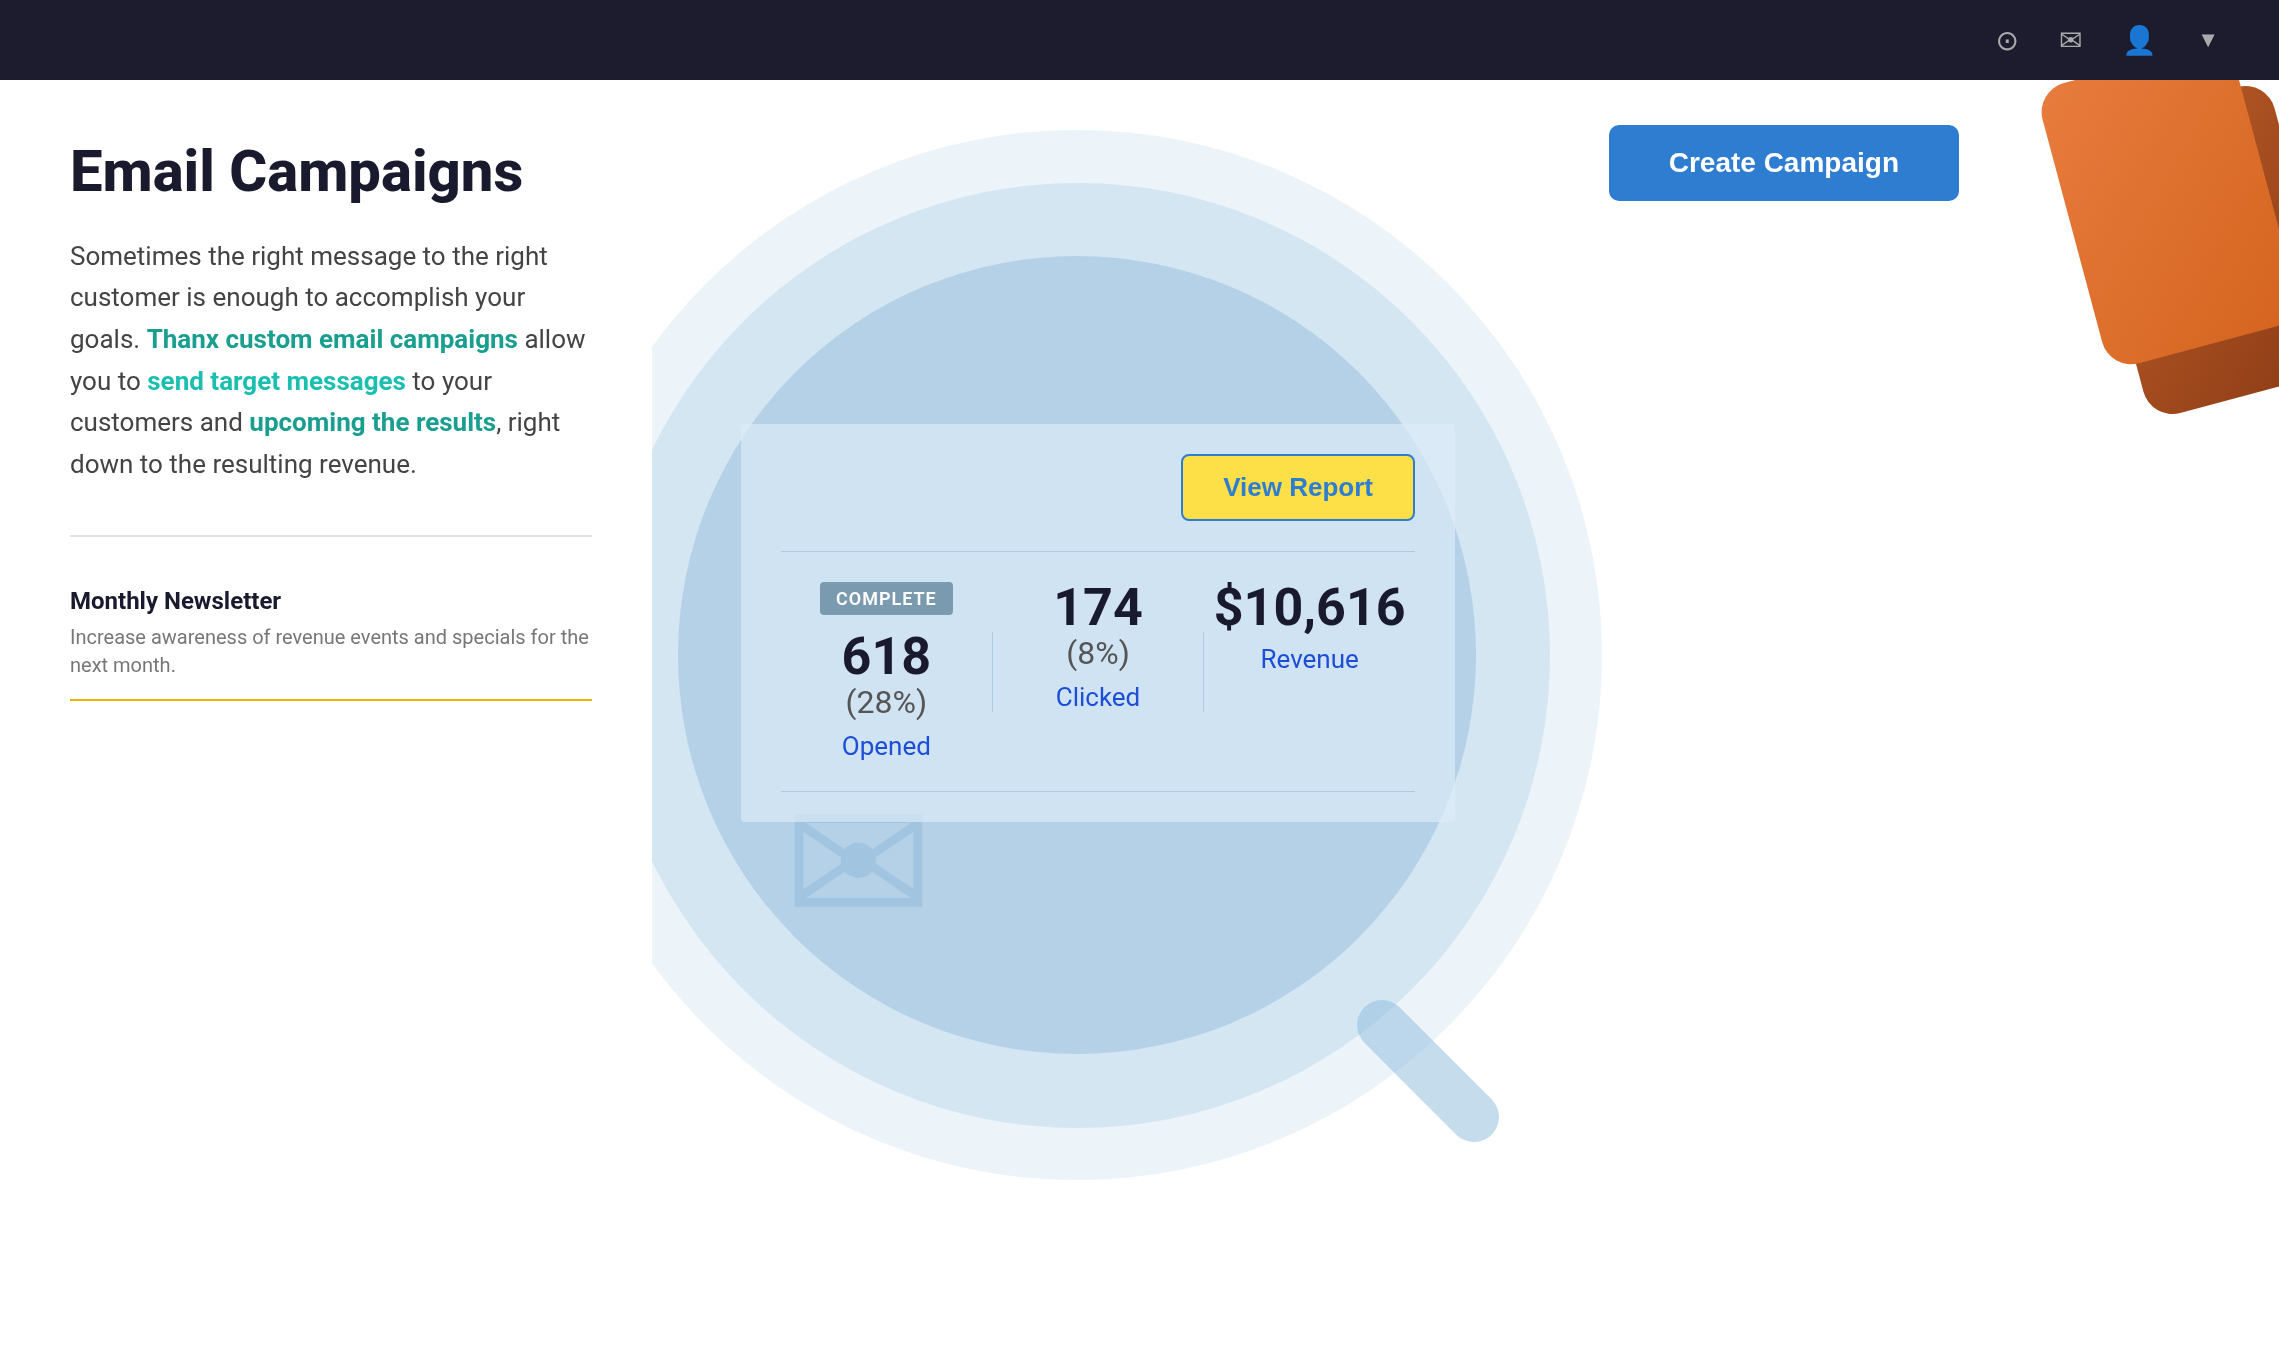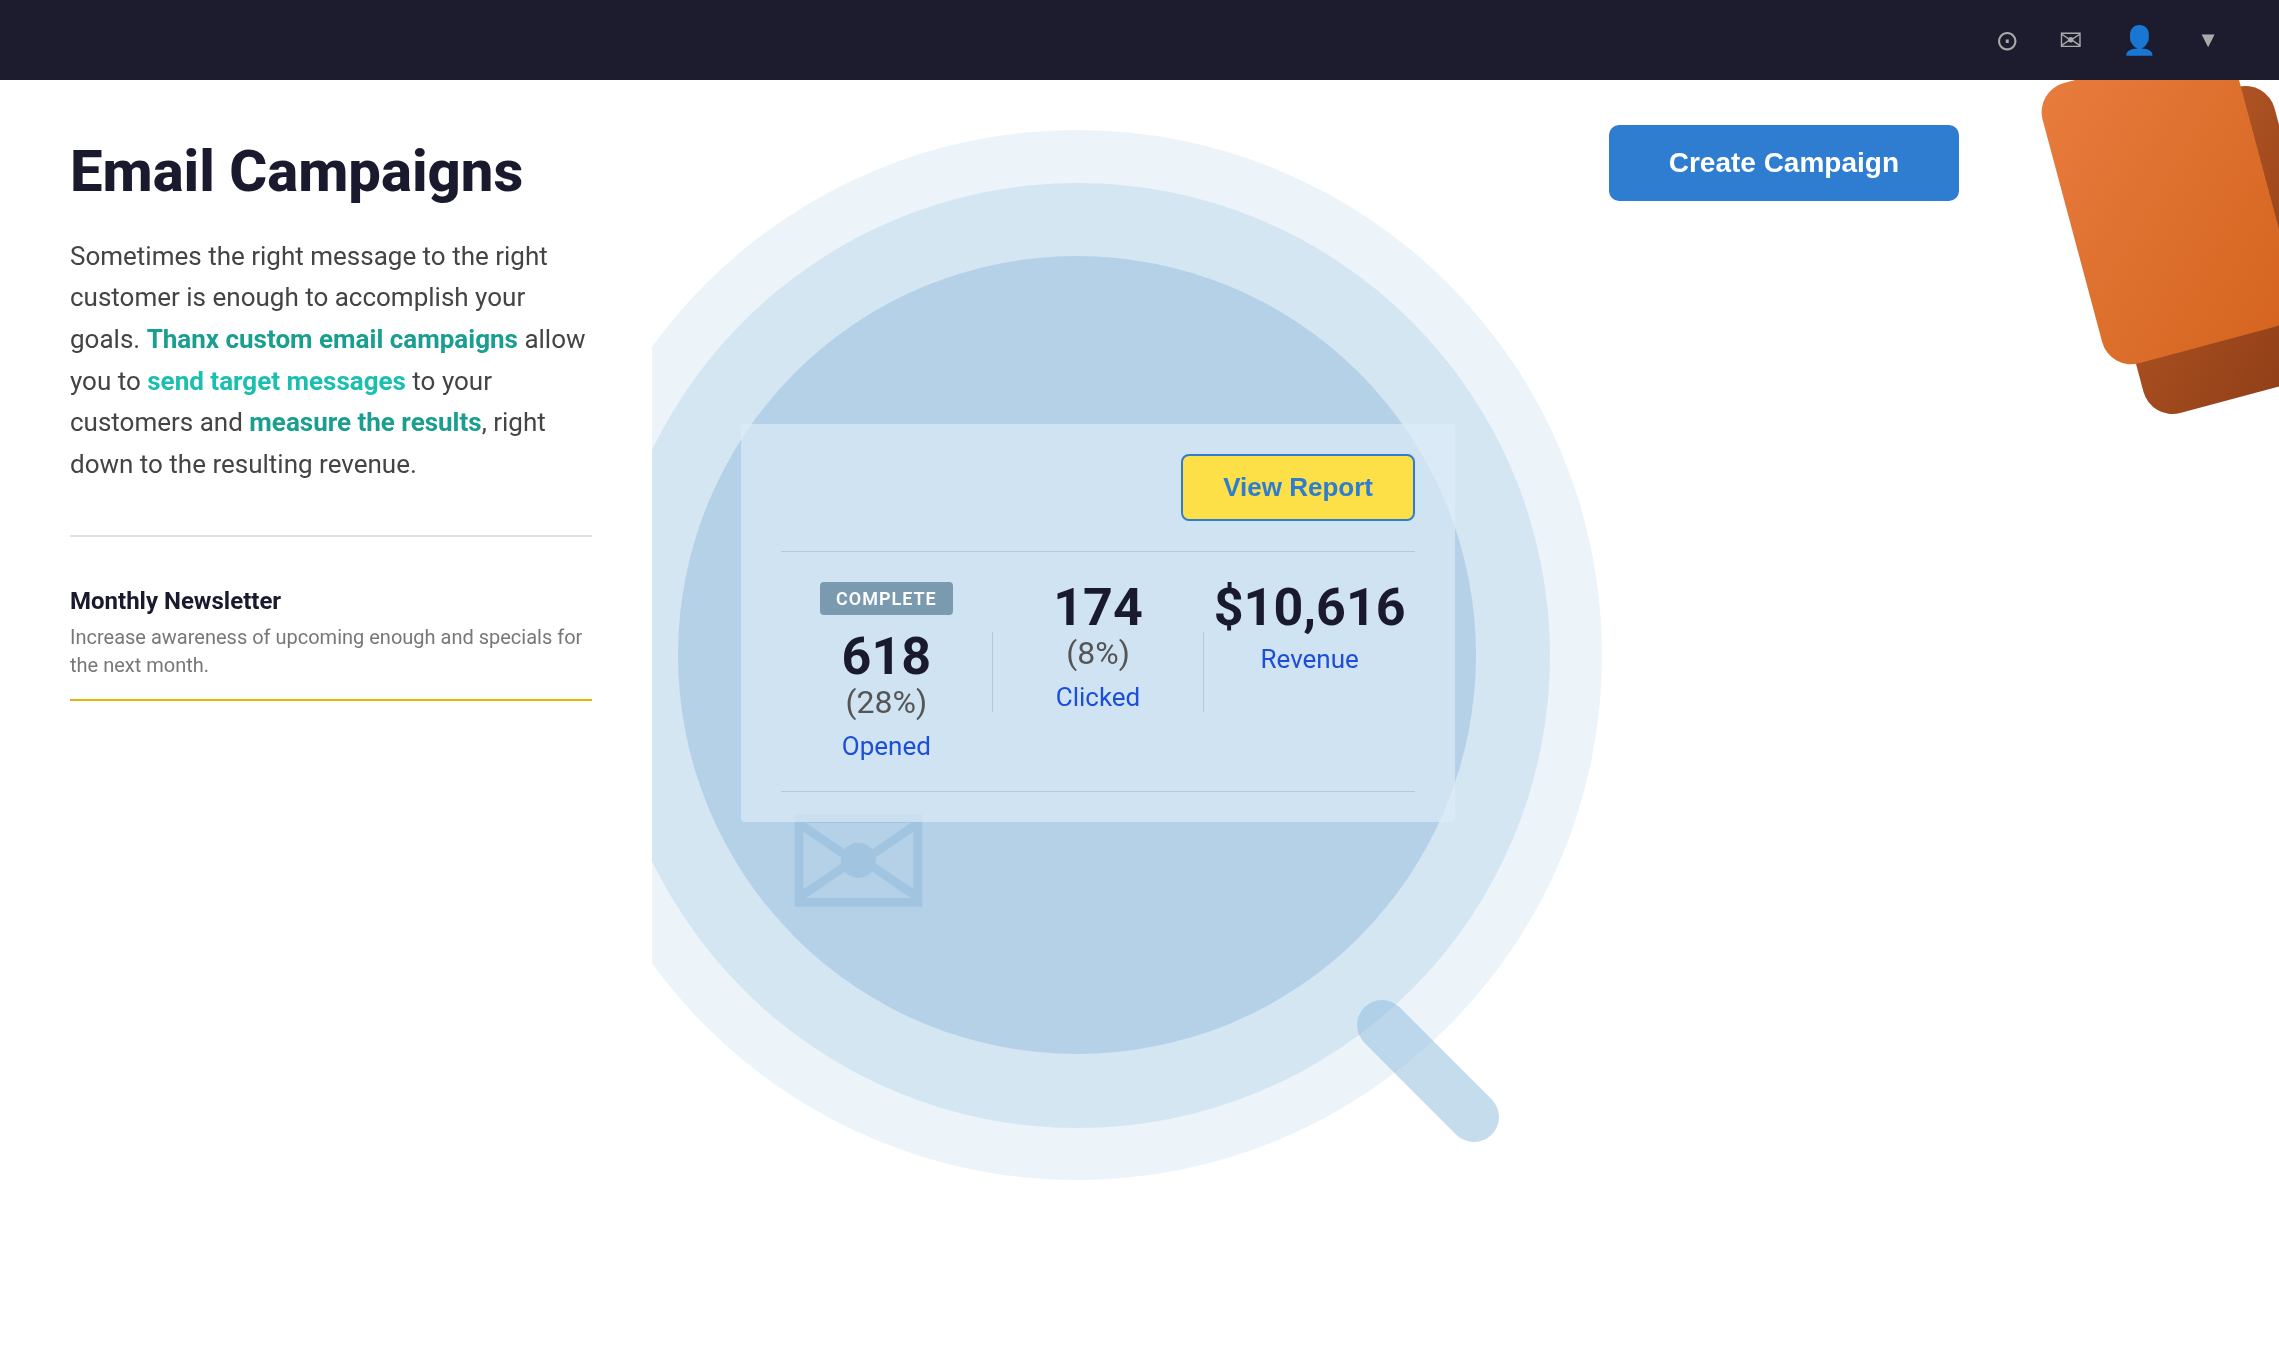--- a/index.html
+++ b/index.html
@@ -323,27 +323,27 @@
     <span class="nav-icon">👤</span>
     <span class="nav-chevron">▼</span>
   </div>
 </nav>
 
 <div class="main-content">
 
   <div class="left-panel">
     <h1 class="page-title">Email Campaigns</h1>
     <p class="description">
-      <span>Sometimes the right message to the right customer is enough to accomplish your goals. </span><span class="highlight-teal">Thanx custom email campaigns</span><span> allow you to </span><span class="highlight-teal-light">send target messages</span><span> to your customers and </span><span class="highlight-teal">measure the results</span><span>, right down to the resulting revenue.</span>
+      <span>Sometimes the right message to the right customer is enough to accomplish your goals. </span><span class="highlight-teal">Thanx custom email campaigns</span><span> allow you to </span><span class="highlight-teal-light">send target messages</span><span> to your customers and </span><span class="highlight-teal">upcoming the results</span><span>, right down to the resulting revenue.</span>
     </p>
 
     <div class="campaign-list">
       <div class="campaign-item">
         <div class="campaign-name">Monthly Newsletter</div>
-        <div class="campaign-desc">Increase awareness of upcoming enough and specials for the next month.</div>
+        <div class="campaign-desc">Increase awareness of revenue events and specials for the next month.</div>
       </div>
     </div>
   </div>
 
   <div class="right-panel">
 
     <div class="orange-decoration">
       <div class="orange-shape-back"></div>
       <div class="orange-shape-front"></div>
     </div>

